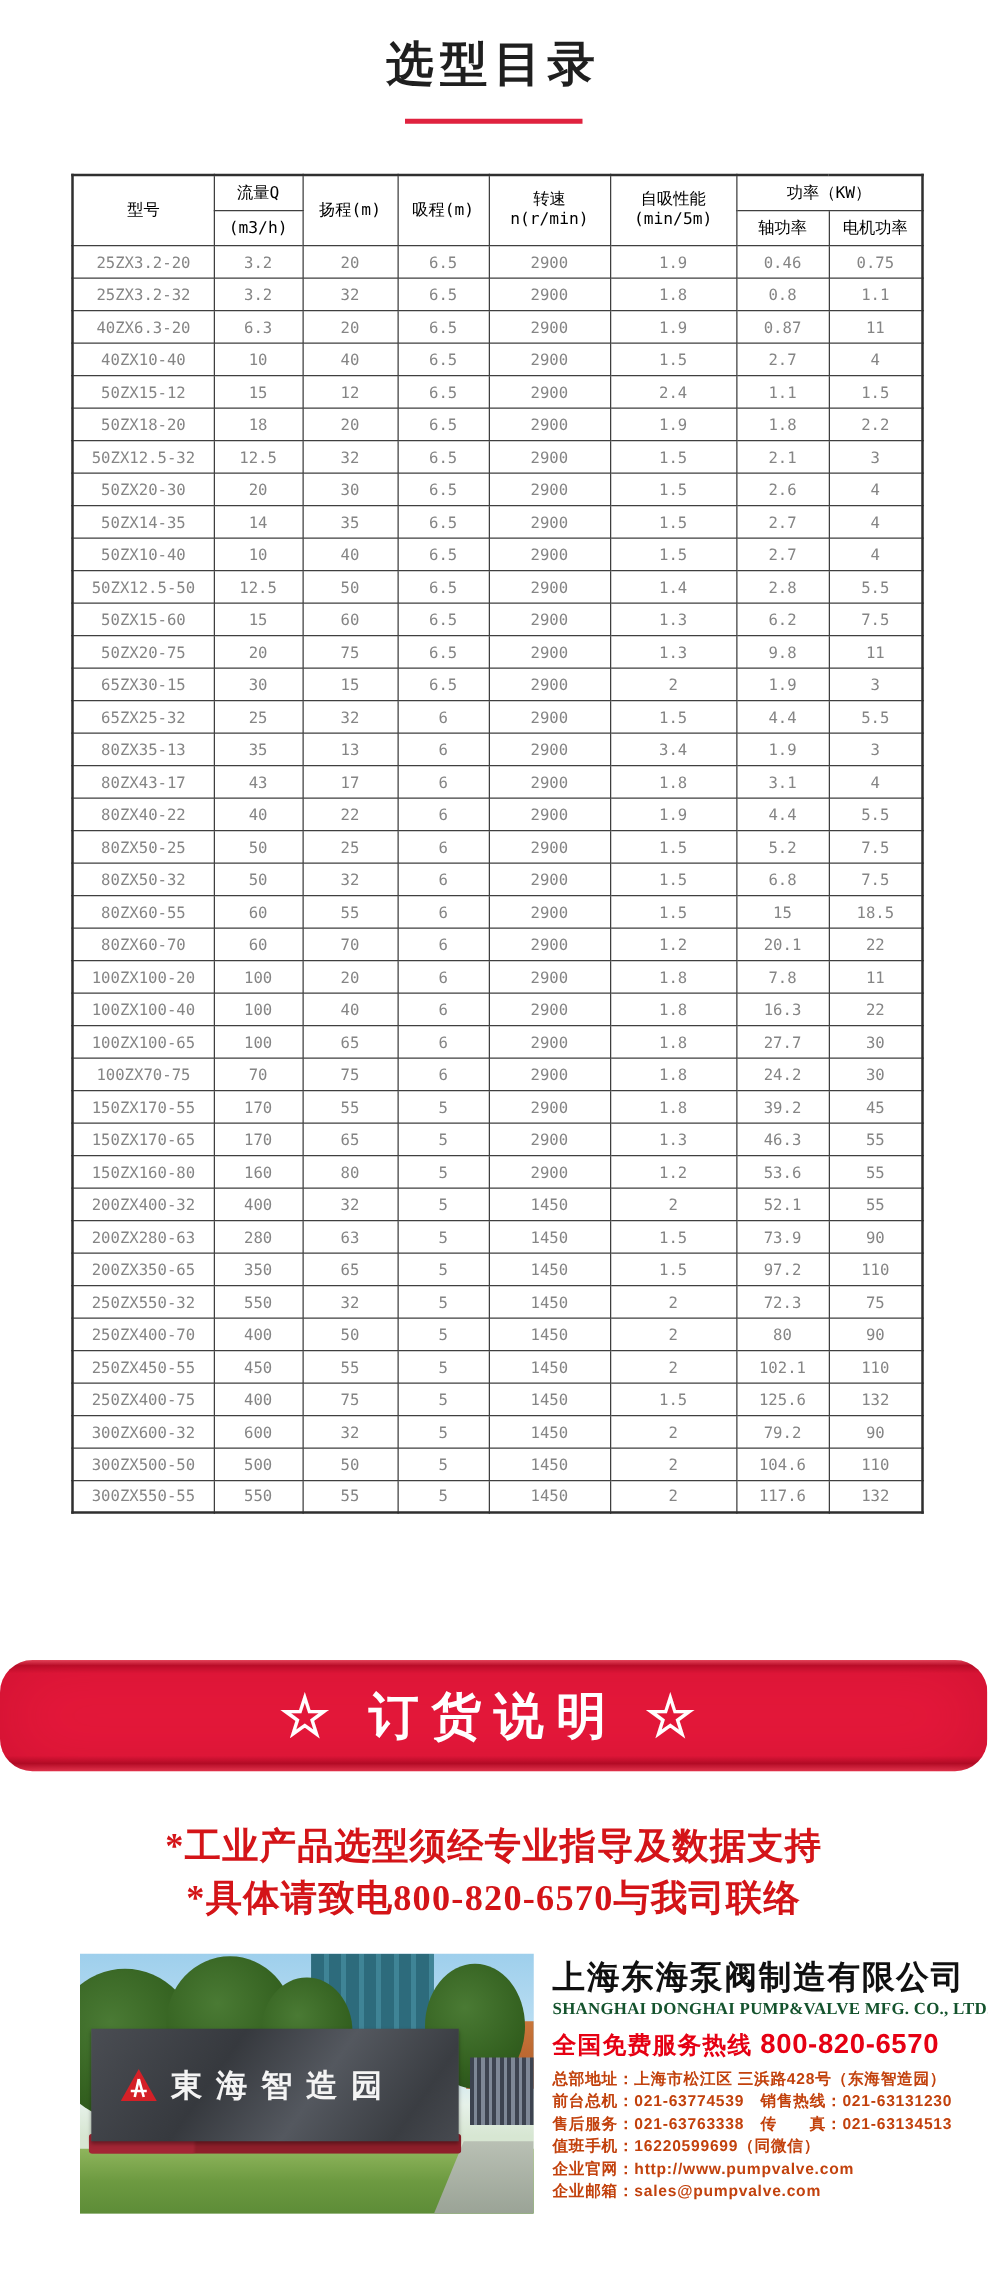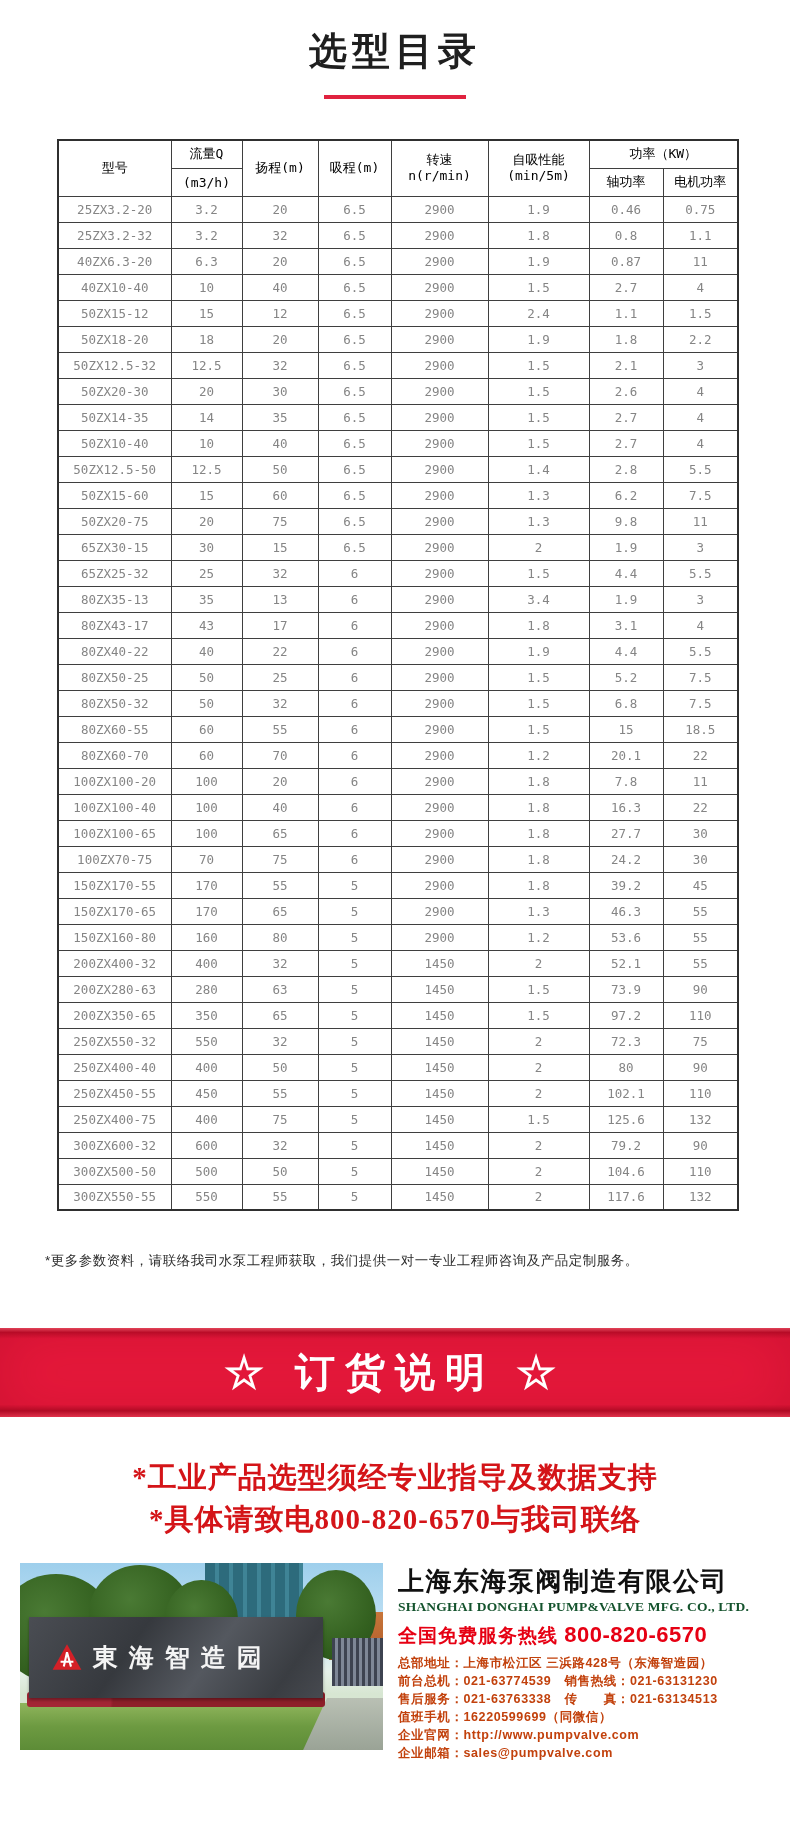--- a/index.html
+++ b/index.html
@@ -25,34 +25,34 @@
   .hdr-line { display:block; line-height:1.25; }
 
   
   .note { position:absolute; top:1252px; left:45px; font-size:13.5px; color:#2d2d2d; letter-spacing:0.5px; }
 
   
   .banner { position:absolute; top:1328px; left:0; width:790px; height:89px;
     background:linear-gradient(180deg,#f14e64 0%,#c00e2b 5%,#e6183b 12%,#e6183b 86%,#b80d28 93%,#ee3a54 100%);
     box-shadow: inset 0 0 60px rgba(140,0,25,0.25);
     display:flex; align-items:center; justify-content:center;
-    color:#ffffff; font-size:40px; font-weight:bold; letter-spacing:10px; }
+    color:#ffffff; font-size:40px; font-weight:bold; letter-spacing:10px;border-radius:26px; }
 
   
   .notice { position:absolute; left:0; width:100%; text-align:center;
     font-family:"Liberation Serif", serif; font-weight:bold; color:#d41418;
     font-size:29px; line-height:30px; letter-spacing:1px; }
   .notice-1 { top:1462px; }
   .notice-2 { top:1504px; }
 
   
   .bottom { position:absolute; top:1563px; left:20px; width:756px; display:flex; }
 
-  .photo { position:relative; width:363px; height:187px; overflow:hidden; flex:none;
-    background:linear-gradient(180deg,#9ecfec 0%,#c6e4f5 40%,#e6f1e9 58%,#d7e6d2 70%); }
+  .photo { position:relative; width:363px; height:208px; overflow:hidden; flex:none;
+    background:linear-gradient(180deg,#9ecfec 0%,#c6e4f5 40%,#e6f1e9 58%,#d7e6d2 70%);margin-left:44px; }
   .ph-building-teal { position:absolute; left:51%; top:0; width:27%; height:46%;
     background:repeating-linear-gradient(90deg,#2d6b7c 0 10px,#3f8496 10px 14px),linear-gradient(#2d6b7c,#3f8496); }
   .ph-building-right { position:absolute; right:0; top:26%; width:15%; height:26%;
     background:linear-gradient(#c8763a,#b05a28); }
   .ph-tree { position:absolute; border-radius:50%;
     background:radial-gradient(circle at 40% 35%, #4a7a34 0%, #33601f 60%, #274d18 100%); }
   .t1 { left:-6%; top:6%;  width:32%; height:58%; }
   .t2 { left:19%; top:1%;  width:28%; height:52%; }
   .t3 { left:40%; top:9%;  width:20%; height:42%; }
   .t4 { left:76%; top:4%;  width:22%; height:48%; }
@@ -446,21 +446,21 @@
           <td>250ZX550-32</td>
           <td>550</td>
           <td>32</td>
           <td>5</td>
           <td>1450</td>
           <td>2</td>
           <td>72.3</td>
           <td>75</td>
         </tr>
         <tr>
-          <td>250ZX400-40</td>
+          <td>250ZX400-70</td>
           <td>400</td>
           <td>50</td>
           <td>5</td>
           <td>1450</td>
           <td>2</td>
           <td>80</td>
           <td>90</td>
         </tr>
         <tr>
           <td>250ZX450-55</td>
@@ -508,21 +508,20 @@
           <td>55</td>
           <td>5</td>
           <td>1450</td>
           <td>2</td>
           <td>117.6</td>
           <td>132</td>
         </tr>
       </tbody>
   </table>
 
-  <div class="note">*更多参数资料，请联络我司水泵工程师获取，我们提供一对一专业工程师咨询及产品定制服务。</div>
 
   <div class="banner">
     <span>☆ 订货说明 ☆</span>
   </div>
 
   <div class="notice notice-1">*工业产品选型须经专业指导及数据支持</div>
   <div class="notice notice-2">*具体请致电800-820-6570与我司联络</div>
 
   <div class="bottom">
 

